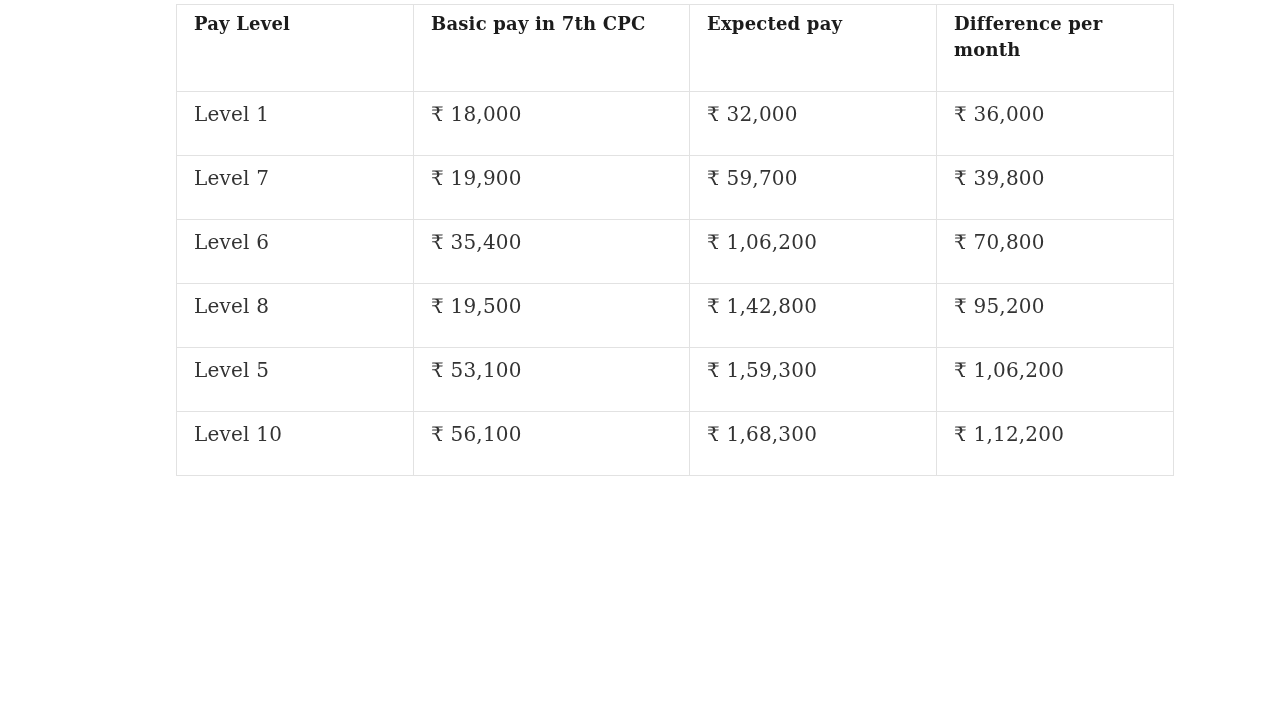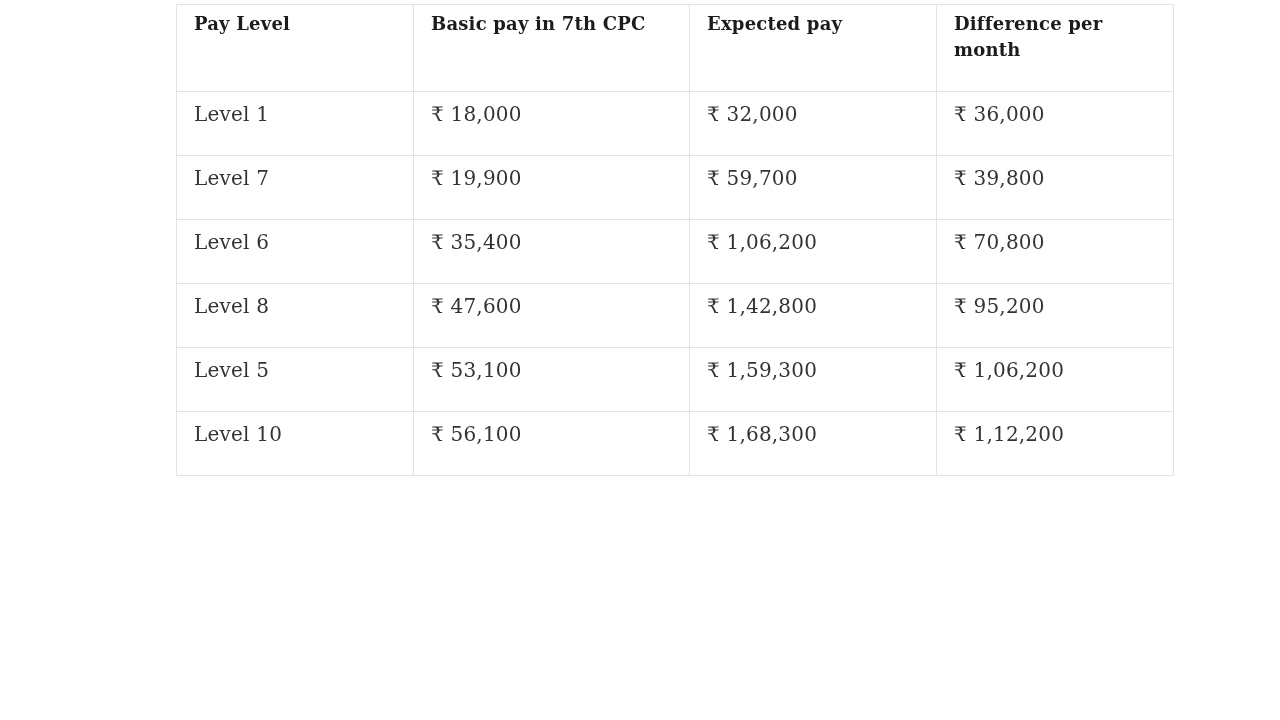--- a/index.html
+++ b/index.html
@@ -90,21 +90,21 @@
           <td>₹ 39,800</td>
         </tr>
         <tr>
           <td>Level 6</td>
           <td>₹ 35,400</td>
           <td>₹ 1,06,200</td>
           <td>₹ 70,800</td>
         </tr>
         <tr>
           <td>Level 8</td>
-          <td>₹ 47,600</td>
+          <td>₹ 19,500</td>
           <td>₹ 1,42,800</td>
           <td>₹ 95,200</td>
         </tr>
         <tr>
           <td>Level 5</td>
           <td>₹ 53,100</td>
           <td>₹ 1,59,300</td>
           <td>₹ 1,06,200</td>
         </tr>
         <tr>

